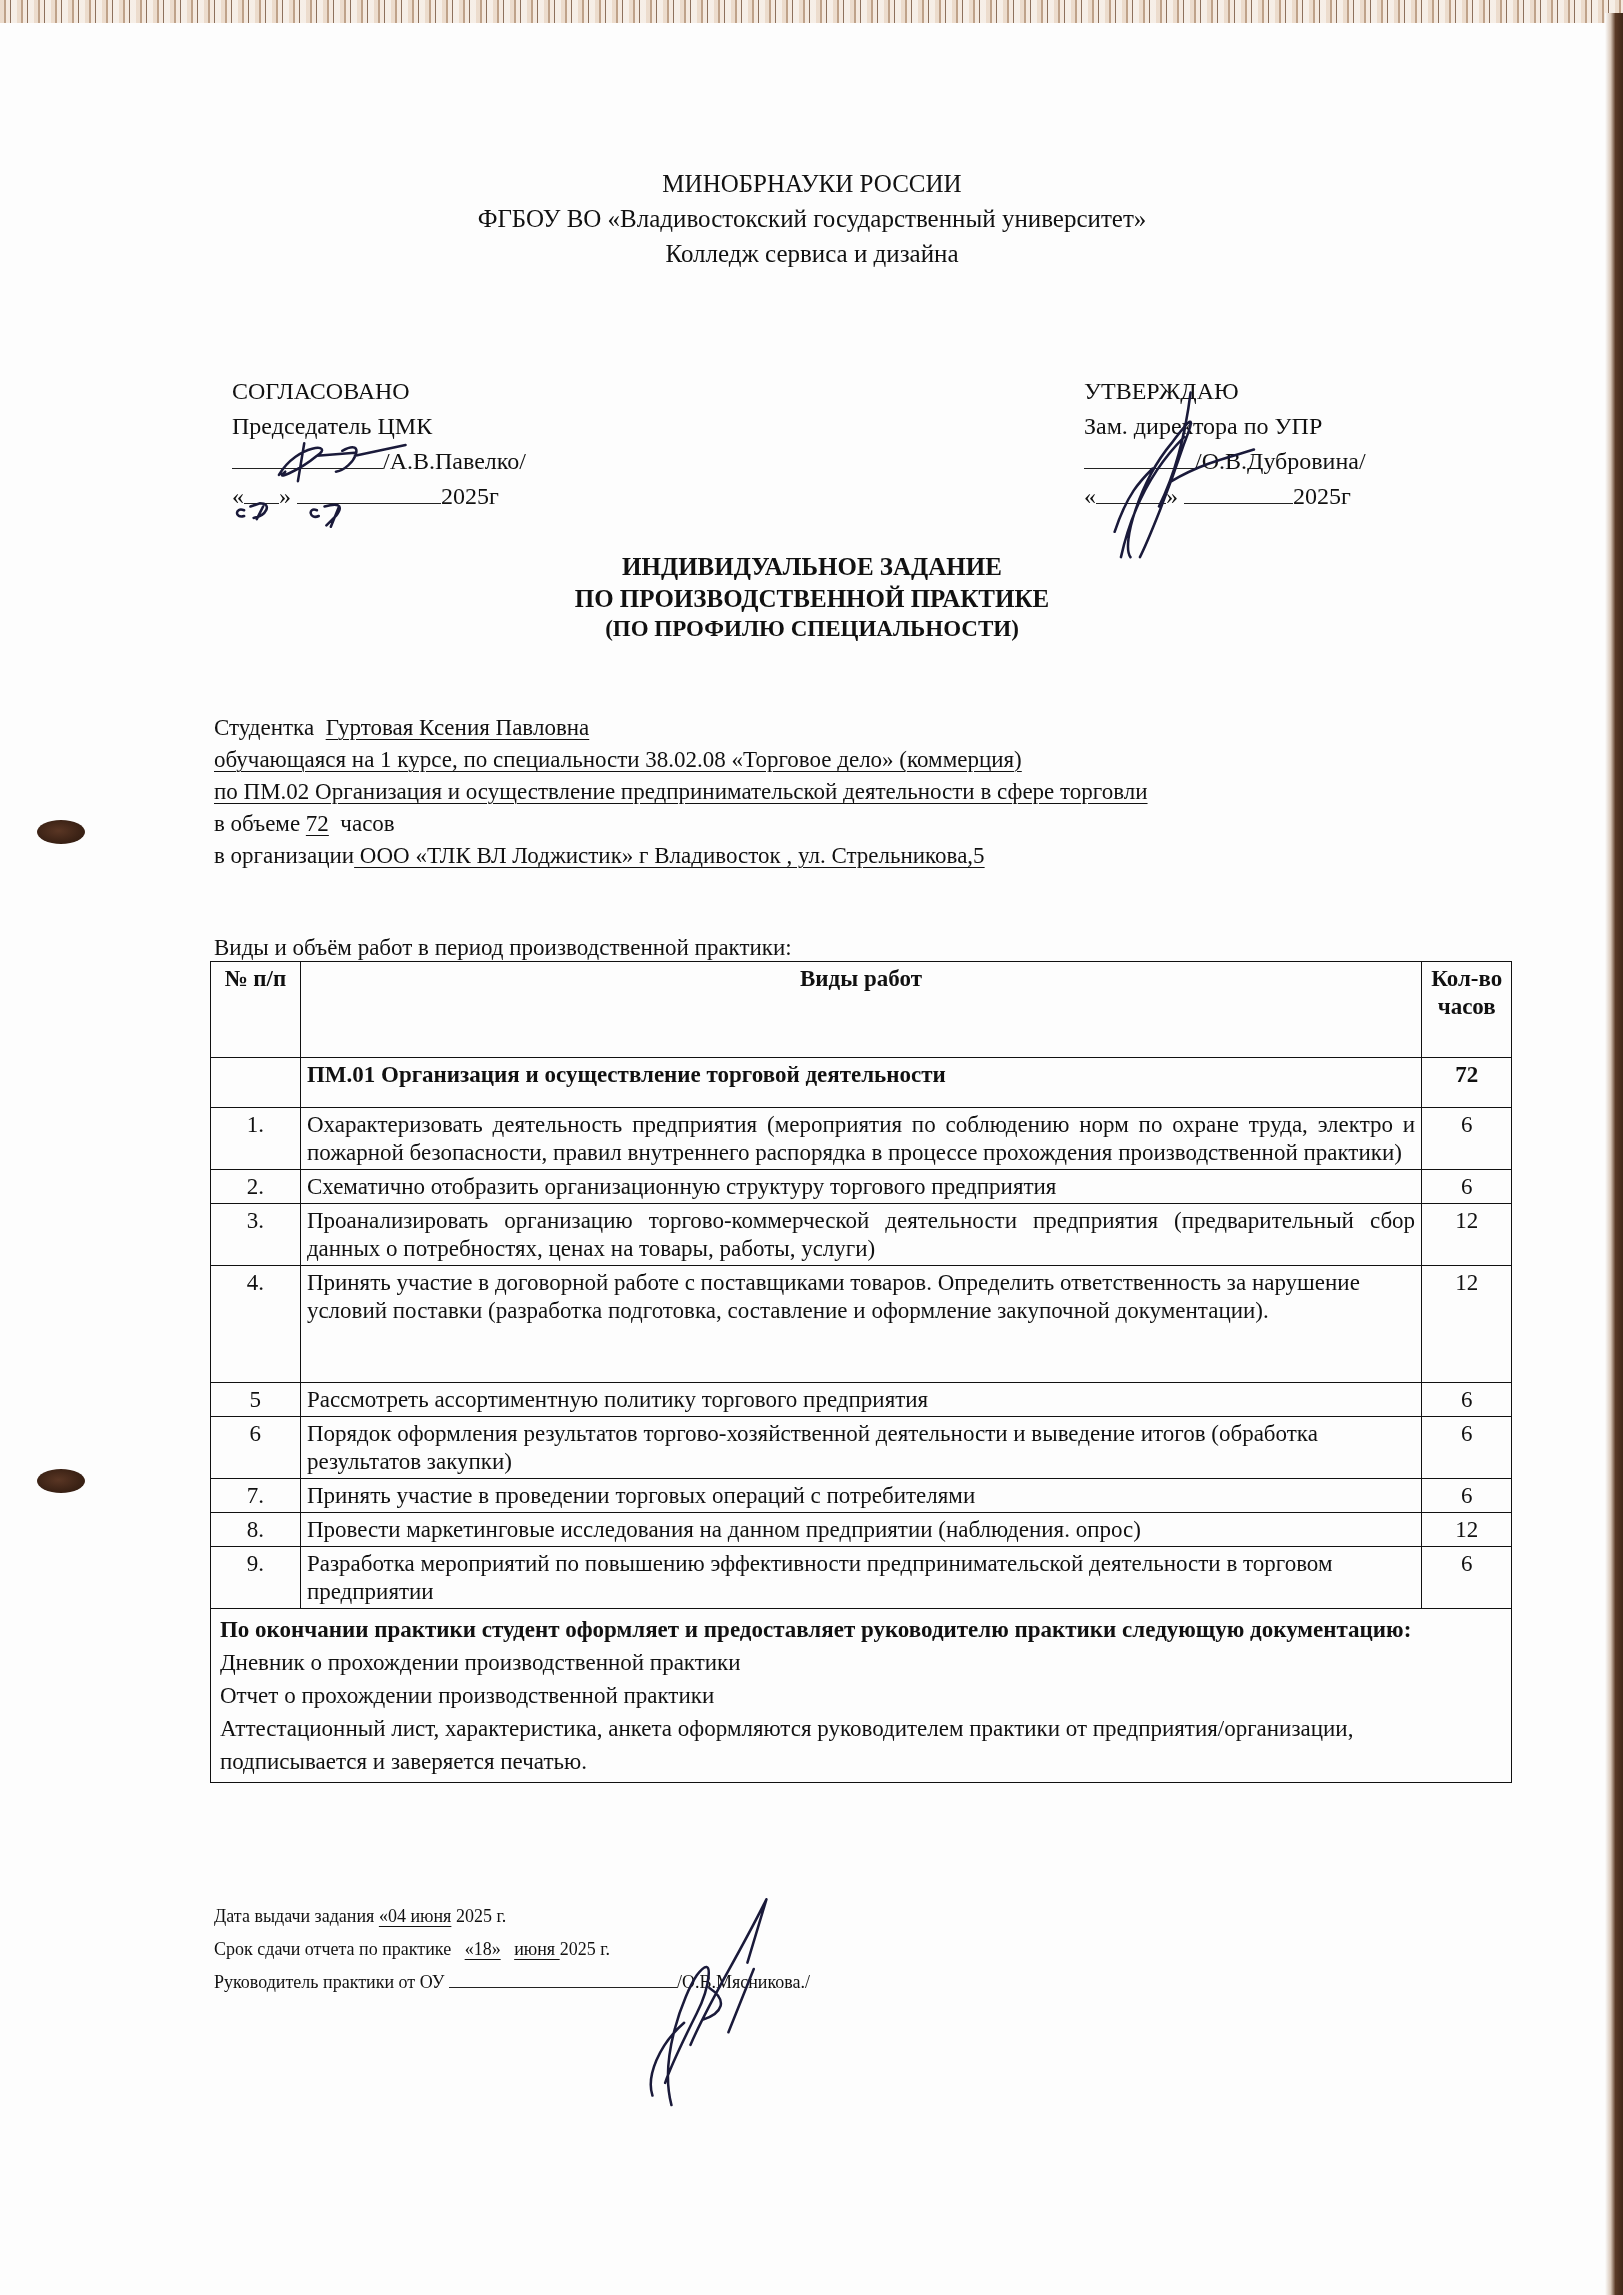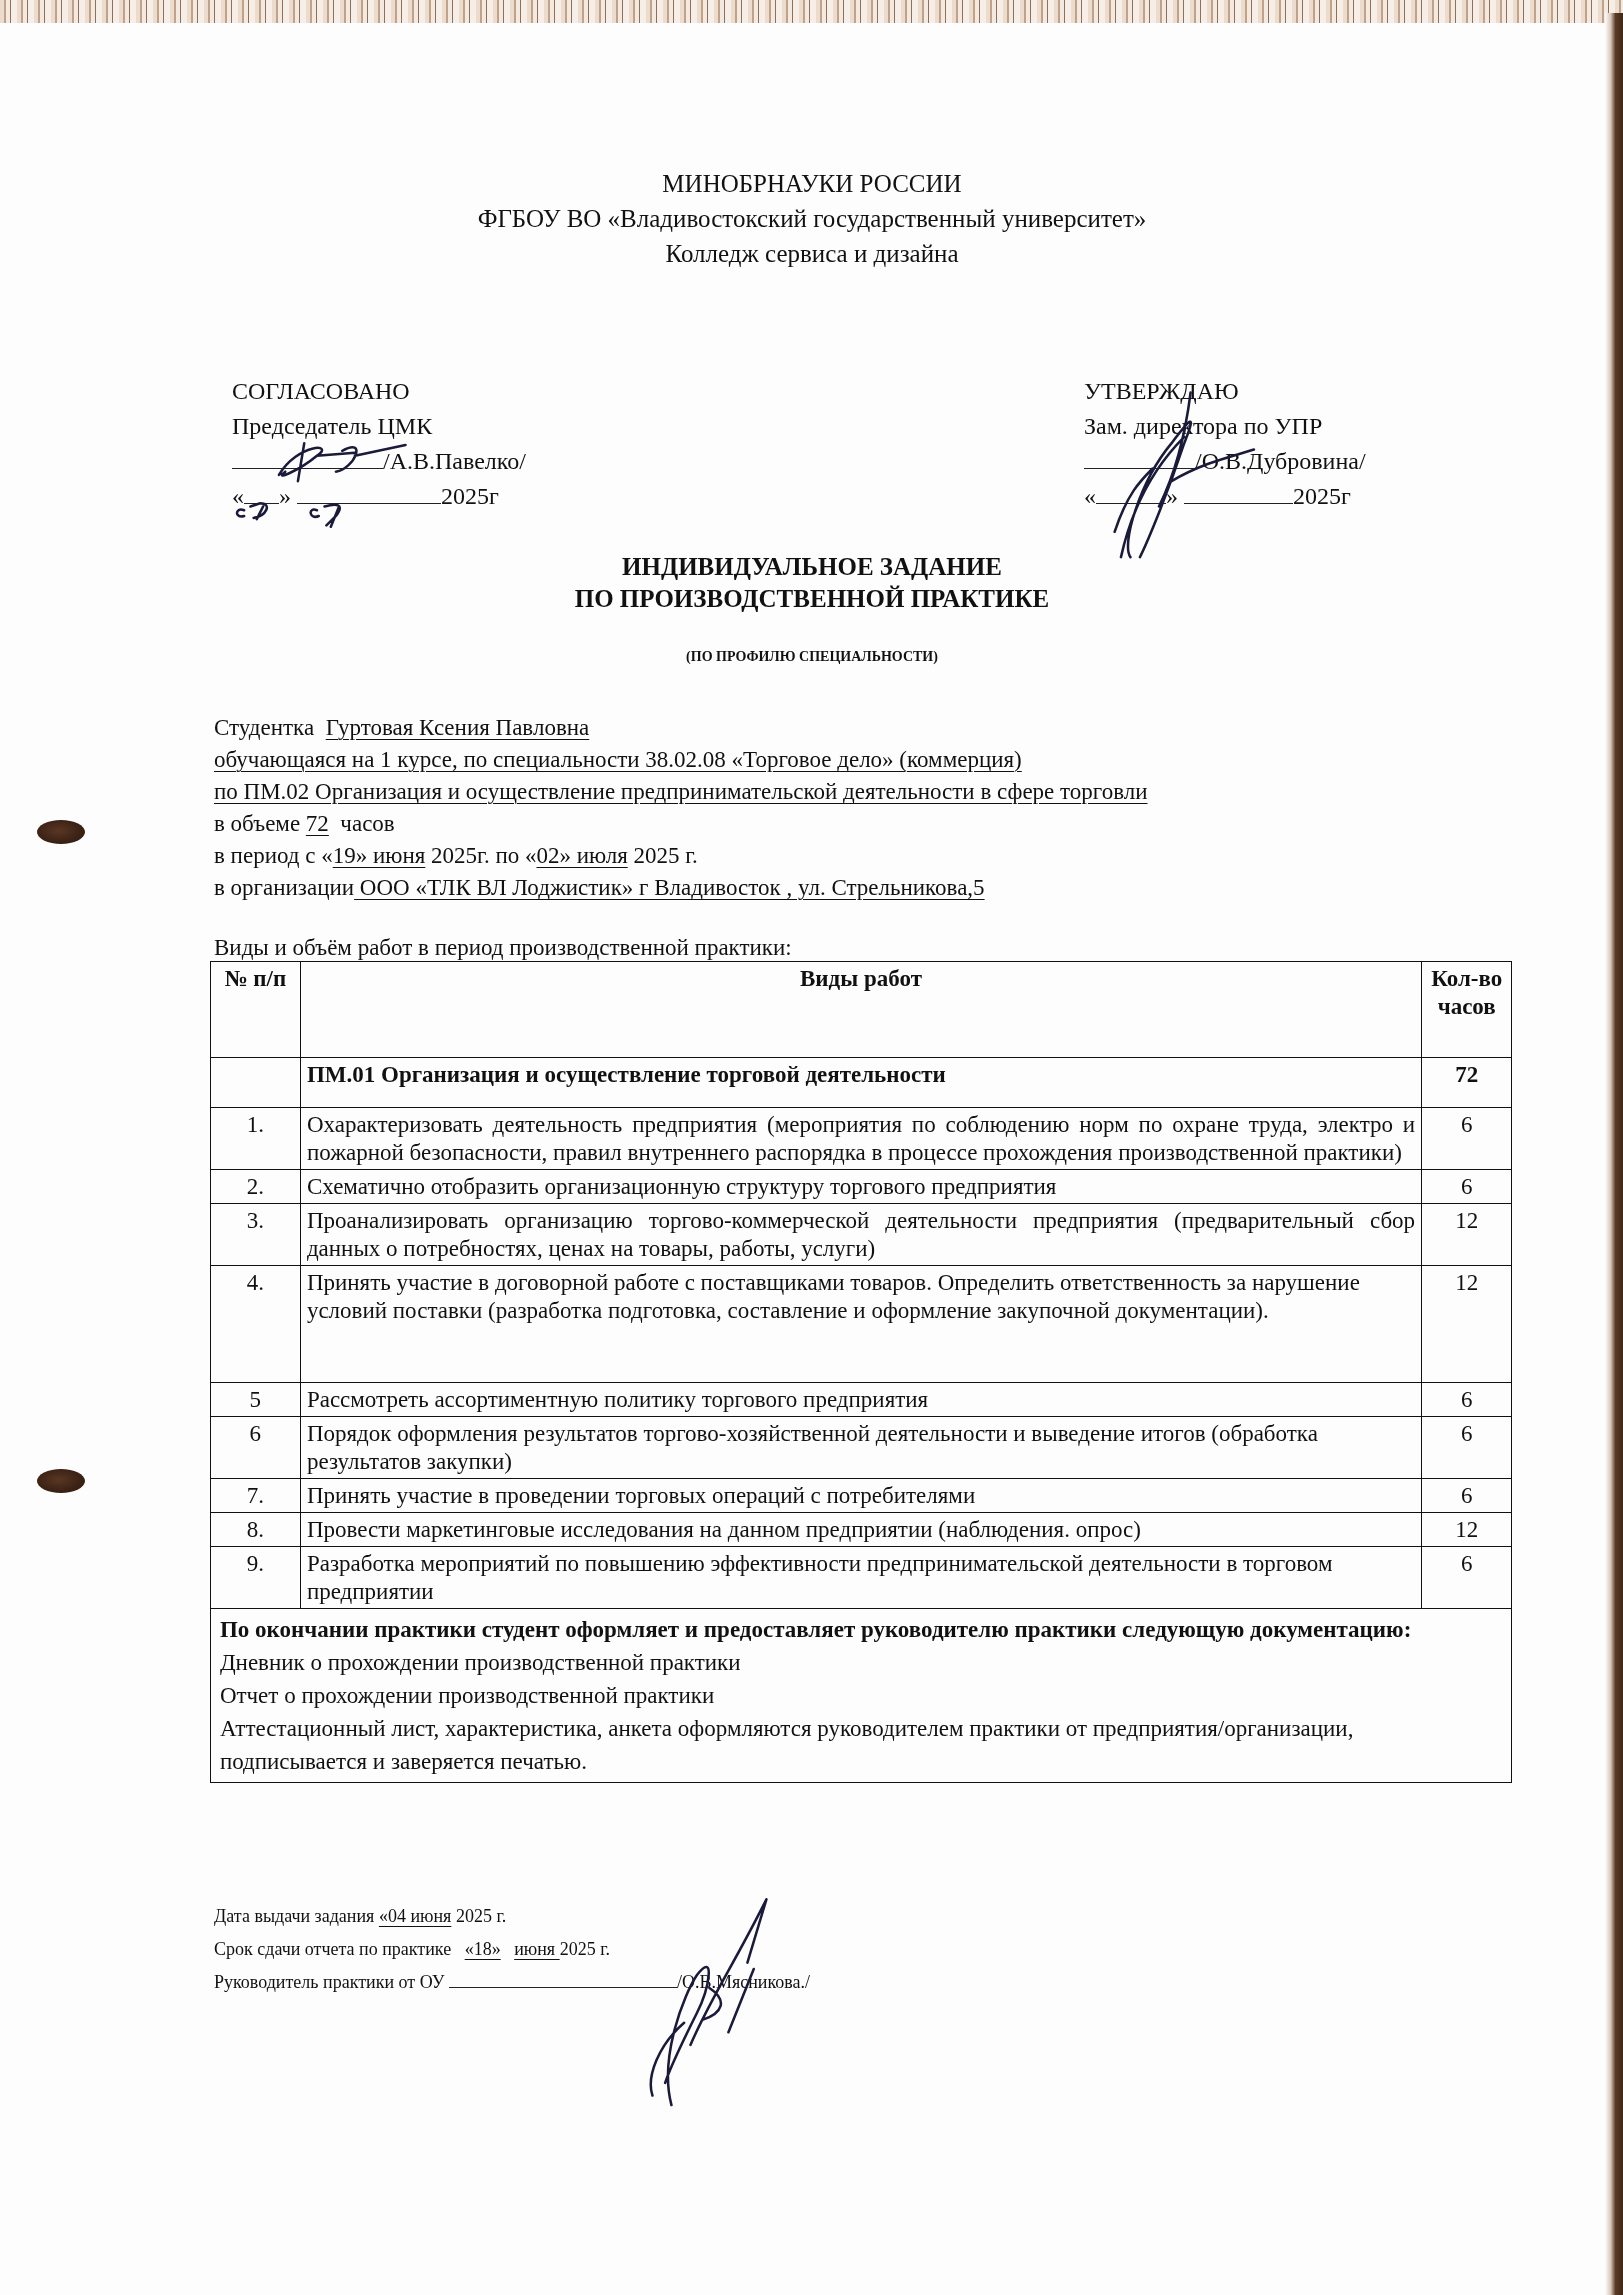--- a/index.html
+++ b/index.html
@@ -27,21 +27,21 @@
   .center-block { position:absolute; left:0; width:1624px; text-align:center; }
   .hdr { top:166px; font-size:25px; line-height:35px; }
   .hdr div { white-space:nowrap; }
 
   .sign-left { position:absolute; left:232px; top:374px; font-size:24px; line-height:35px; white-space:nowrap; }
   .sign-right { position:absolute; left:1084px; top:374px; font-size:24px; line-height:35px; white-space:nowrap; }
   .blank { display:inline-block; border-bottom:1.3px solid #222; vertical-align:baseline; height:0.6px; }
 
   .title { top:551px; font-weight:bold; }
   .title .t1 { font-size:25px; line-height:32px; }
-  .title .t2 { font-size:14px; line-height:28px;margin-top:28px; }
+  .title .t2 { font-size:23px; line-height:28px; }
 
   .student { position:absolute; left:214px; top:712px; font-size:23px; line-height:32px; white-space:nowrap; }
   .u { text-decoration:underline; text-underline-offset:3.8px; text-decoration-thickness:1.3px; }
 
   .table-caption { position:absolute; left:214px; top:935px; font-size:23px; white-space:nowrap; }
 
   table.works {
     position:absolute; left:210px; top:961px; width:1302px;
     border-collapse:collapse; font-size:23px; line-height:28px;
   }
@@ -105,23 +105,20 @@
 <div class="student">
   <div>
     <span>Студентка</span>&nbsp;&nbsp;<span class="u">Гуртовая Ксения Павловна</span>
   </div>
   <div class="u">обучающаяся на 1  курсе, по специальности 38.02.08 «Торговое дело» (коммерция)</div>
   <div class="u">по ПМ.02 Организация  и осуществление предпринимательской деятельности в сфере торговли</div>
   <div>
     <span>в объеме</span> <span class="u">72</span>&nbsp; <span>часов</span>
   </div>
   <div>
-    <span>в период с «</span><span class="u">19» июня</span><span> 2025г. по «</span><span class="u">02» июля</span><span> 2025 г.</span>
-  </div>
-  <div>
     <span>в организации</span><span class="u"> ООО «ТЛК ВЛ Лоджистик» г Владивосток , ул. Стрельникова,5</span>
   </div>
 </div>
 
 <div class="table-caption">Виды и объём работ в период производственной  практики:</div>
 
 <table class="works">
   <thead>
     <tr>
       <th class="col-num" style="height:90px">№ п/п</th>

